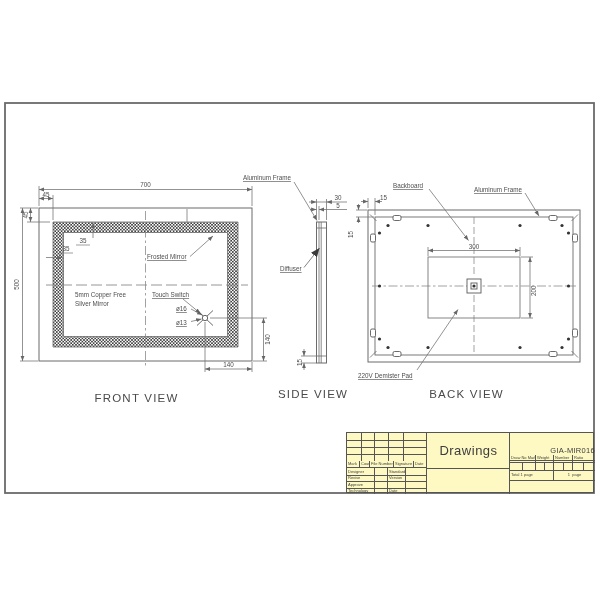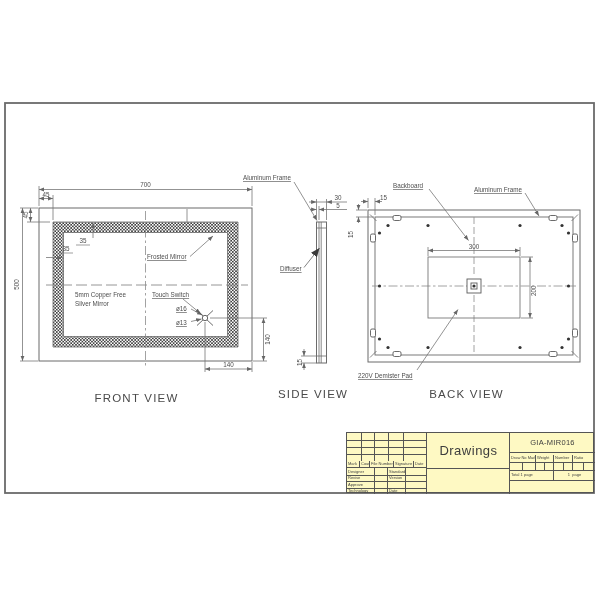--- a/index.html
+++ b/index.html
@@ -281,21 +281,21 @@
     <div class="cell" style="left:41px;top:48.5px;width:17px;"></div>
     <div class="cell" style="left:0;top:55px;width:27px;">Technology</div>
     <div class="cell" style="left:41px;top:55px;width:17px;">Date</div>
   </div>
 
   <div style="left:80px;top:0;width:83px;height:61px;" class="br">
     <div class="drawings bb" style="left:0;top:0;width:83px;height:36px;line-height:36px;">Drawings</div>
   </div>
 
   <div style="left:163px;top:0;width:85px;height:61px;">
-    <div class="model bb" style="left:0;top:0;width:85px;height:20px;line-height:20px;">GIA-MIR016</div>
+    <div class="model bb" style="left:0;top:8px;width:85px;height:20px;line-height:20px;text-align:right;">GIA-MIR016</div>
     <div style="left:0;top:29px;width:85px;height:0;" class="bb"></div>
     <div class="cell" style="left:0;top:21.5px;width:25px;">Draw No Mark</div>
     <div class="cell bl" style="left:25px;top:21.5px;width:18px;height:7.5px;">Weight</div>
     <div class="cell bl" style="left:43px;top:21.5px;width:19px;height:7.5px;">Number</div>
     <div class="cell bl" style="left:62px;top:21.5px;width:23px;height:7.5px;">Ratio</div>
 
     <div style="left:0;top:37px;width:85px;height:0;" class="bb"></div>
     <div style="left:12px;top:29px;width:0;height:8px;" class="bl"></div>
     <div style="left:25px;top:29px;width:0;height:8px;" class="bl"></div>
     <div style="left:34px;top:29px;width:0;height:8px;" class="bl"></div>

